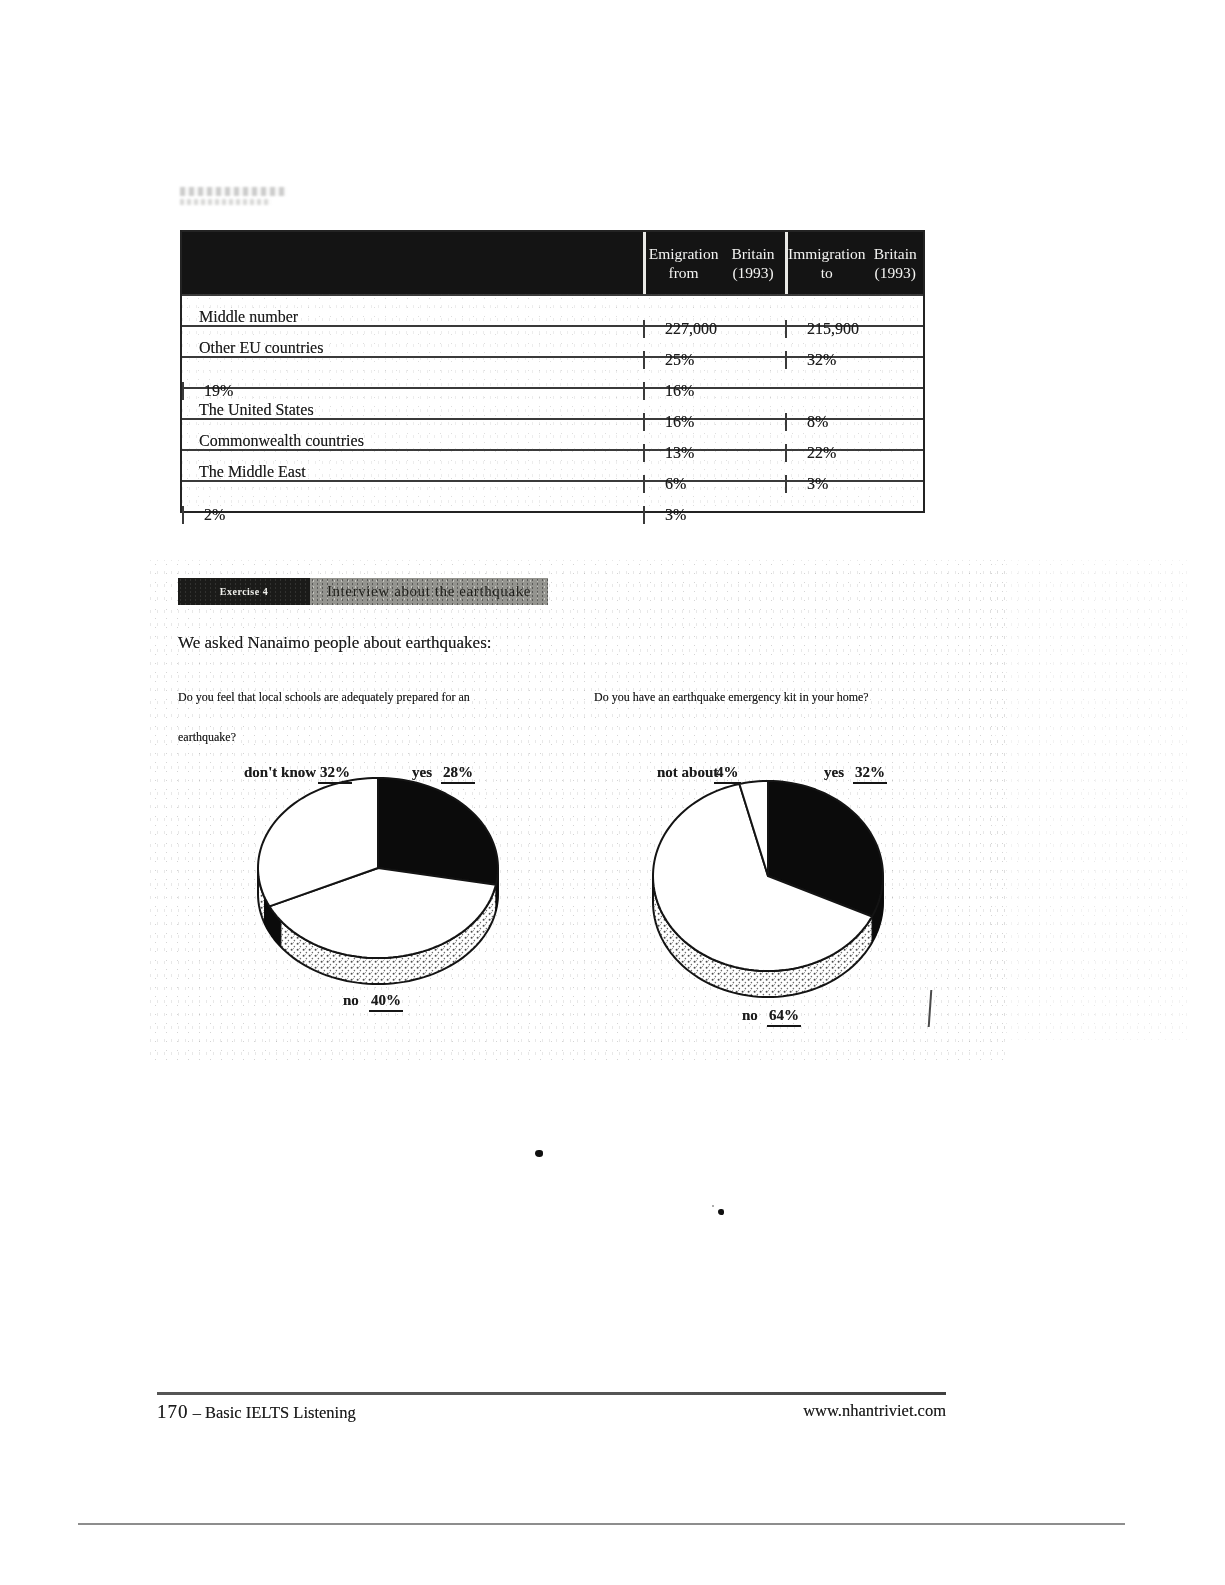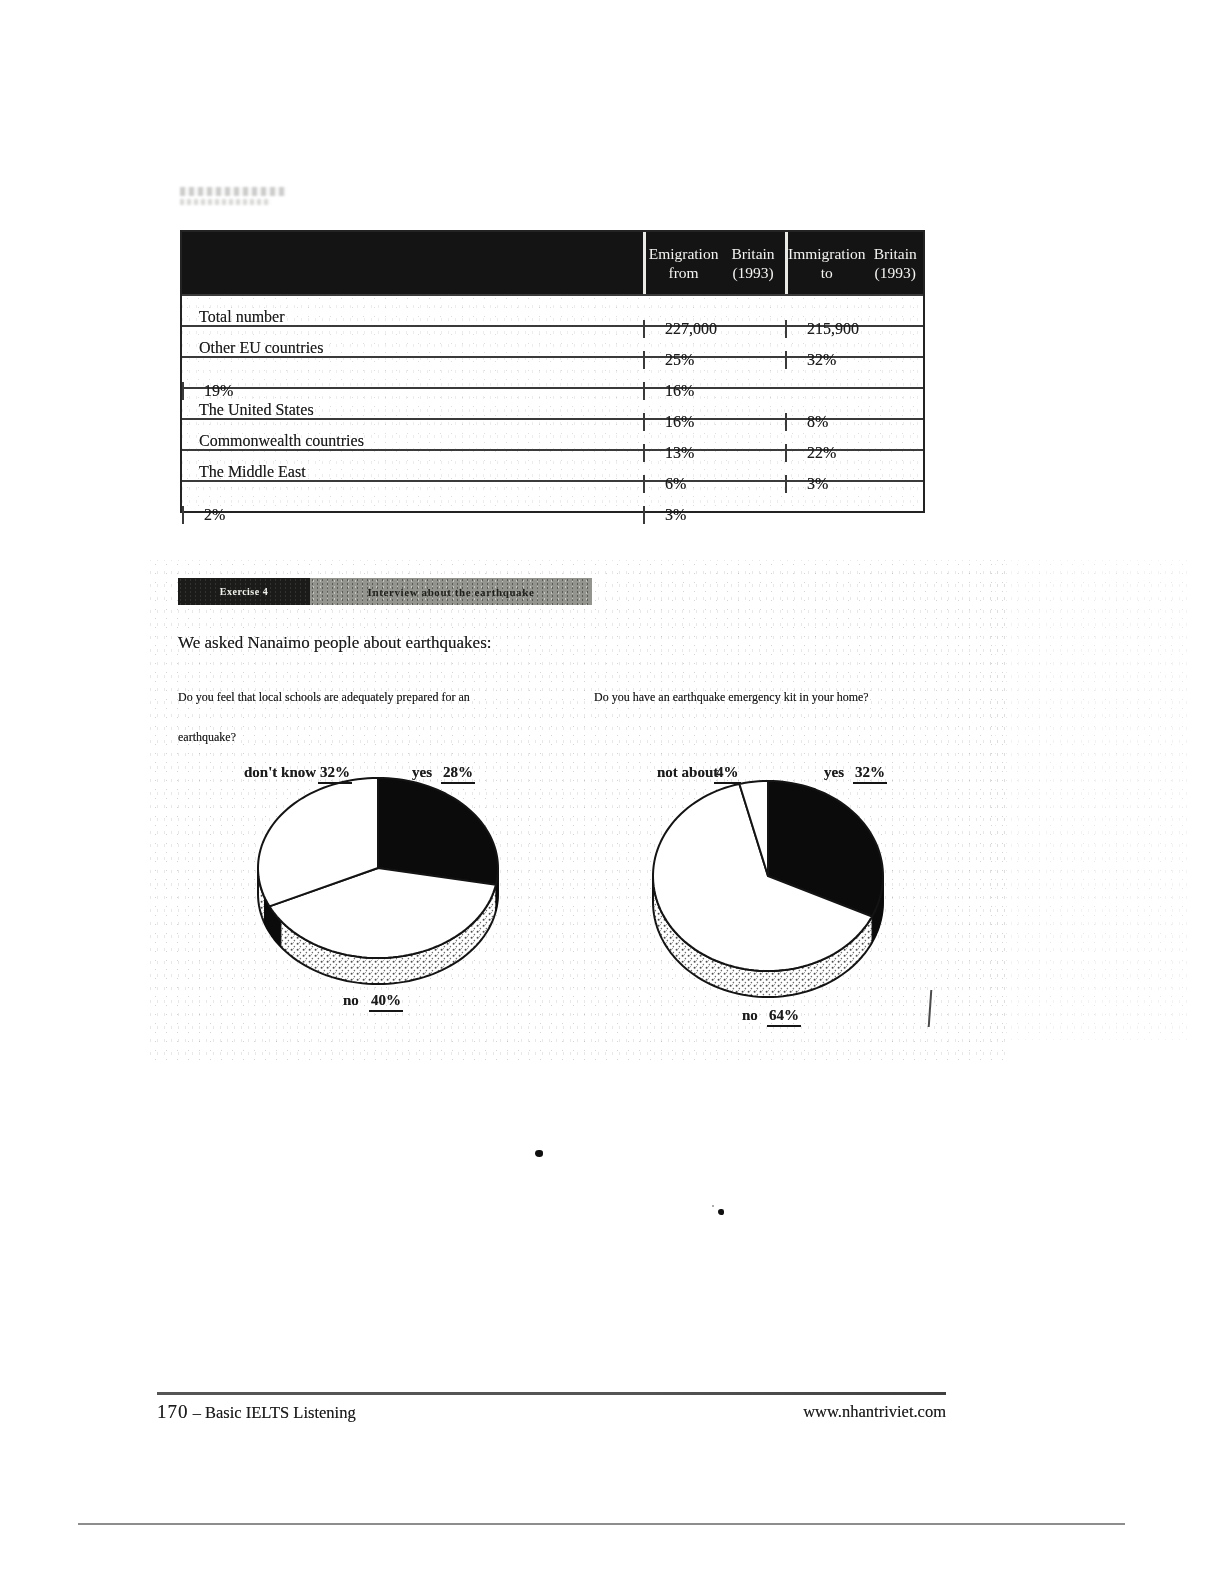--- a/index.html
+++ b/index.html
@@ -38,22 +38,22 @@
   .spk-table { left:182px; top:294px; width:741px; height:214px; opacity:.55; }
   .spk-charts { left:150px; top:560px; width:860px; height:505px; opacity:.7; }
   .spk-right { left:990px; top:560px; width:200px; height:480px; opacity:.35; }
 
   
   .exbar { left:178px; top:578px; height:27px; display:flex; }
   .exbadge { width:132px; height:27px; background:#1b1b19; color:#f2f2ee;
     font-size:10px; font-weight:700; letter-spacing:.5px;
     display:flex; align-items:center; justify-content:center;
     background-image:radial-gradient(rgba(255,255,255,.10) .8px, transparent 1px); background-size:5px 4px; }
-  .extitle { width:282px; height:27px; background:#94948f; color:#1e1e1a;
-    font-size:11px; font-weight:700; letter-spacing:.6px;
+  .extitle { width:238px; height:27px; background:#94948f; color:#1e1e1a;
+    font-size:15px; font-weight:400; letter-spacing:.6px;
     display:flex; align-items:center; justify-content:center;
     filter:blur(.35px);
     background-image:
       radial-gradient(rgba(20,20,20,.45) .8px, transparent 1px),
       radial-gradient(rgba(245,245,240,.5) .8px, transparent 1.05px);
     background-size:5px 4px, 7px 6px; }
 
   .intro { left:178px; top:633px; font-size:17px; }
   .question { font-size:12px; line-height:40px; }
   .q-left  { left:178px; top:677px; width:352px; }
@@ -73,21 +73,21 @@
   .dot2 { left:718px; top:1209px; width:6px; height:6px; }
   .dot2::before { content:""; position:absolute; left:-6px; top:-4px; width:2px; height:2px;
     background:rgba(70,70,70,.6); border-radius:50%; }
   .straymark { left:929px; top:990px; width:2px; height:37px; background:#2c2c2c;
     transform:rotate(4deg); opacity:.85; }
 
   
   .footrule { left:157px; top:1392px; width:789px; height:3px;
     background:linear-gradient(90deg,#555 0 60%, #3f3f3f); }
   .footrow { left:157px; top:1401px; width:789px; display:flex;
-    justify-content:space-between; align-items:center; }
+    justify-content:space-between; align-items:flex-start; }
   .footleft { font-size:16.5px; }
   .pageno { font-size:19px; letter-spacing:1px; }
   .website { font-size:16.5px; }
   .bottomline { left:78px; top:1523px; width:1047px; height:2px; background:#8d8d8d; }
 </style>
 </head>
 <body>
 
 <div class="abs smudge">
   <div class="l1"></div>
@@ -100,21 +100,21 @@
     <div class="hc">
       <span>Emigration from</span>
       <span>Britain (1993)</span>
     </div>
     <div class="hc">
       <span>Immigration to</span>
       <span>Britain (1993)</span>
     </div>
   </div>
   <div class="trow">
-    <div class="tc lbl ink">Total number</div>
+    <div class="tc lbl ink">Middle number</div>
     <div class="tc val ink">227,000</div>
     <div class="tc val ink">215,900</div>
   </div>
   <div class="trow">
     <div class="tc lbl ink">Other EU countries</div>
     <div class="tc val ink">25%</div>
     <div class="tc val ink">32%</div>
   </div>
   <div class="trow">
     <div class="tc val ink">19%</div>

